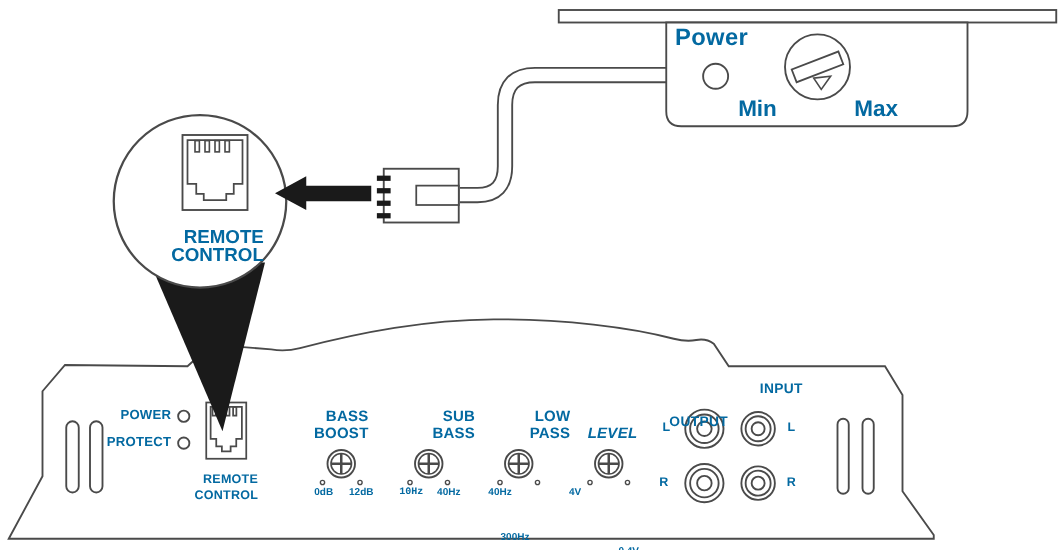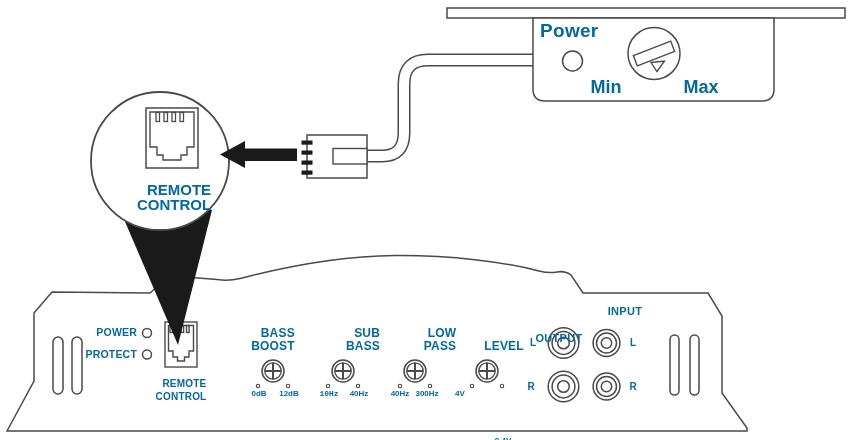--- a/index.html
+++ b/index.html
@@ -176,31 +176,31 @@
     <div>BOOST</div>
   </div>
   <div class="t knob-title cx" style="left:343px;margin-left:20px;">
     <div>SUB</div>
     <div>BASS</div>
   </div>
   <div class="t knob-title cx" style="left:440px;">
     <div>LOW</div>
     <div>PASS</div>
   </div>
-  <div class="t knob-title cx" style="left:504px;">
+  <div class="t knob-title cx" style="left:490px;font-style:italic;">
     <div></div>
     <div>LEVEL</div>
   </div>
 
   <div class="t scale-t cx" style="left:259px;">0dB</div>
   <div class="t scale-t cx" style="left:289px;">12dB</div>
   <div class="t scale-t cx" style="left:329px;font-family:Liberation Mono, monospace;">10Hz</div>
   <div class="t scale-t cx" style="left:359px;">40Hz</div>
   <div class="t scale-t cx" style="left:400px;">40Hz</div>
-  <div class="t scale-t cx" style="left:427px;">300Hz</div>
+  <div class="t scale-t cx" style="left:412px;margin-top:36px;">300Hz</div>
   <div class="t scale-t cx" style="left:460px;">4V</div>
   <div class="t scale-t cx" style="left:503px;margin-top:47px;">0.4V</div>
 
   <div class="t io-t cx" style="left:559px;margin-top:27px;">OUTPUT</div>
   <div class="t io-t cx" style="left:607px;padding-left:36px;">INPUT</div>
   <div class="t lr-t cx" style="left:533px;top:338px;">L</div>
   <div class="t lr-t cx" style="left:633px;top:338px;">L</div>
   <div class="t lr-t cx" style="left:531px;top:382px;">R</div>
   <div class="t lr-t cx" style="left:633px;top:382px;">R</div>
 

